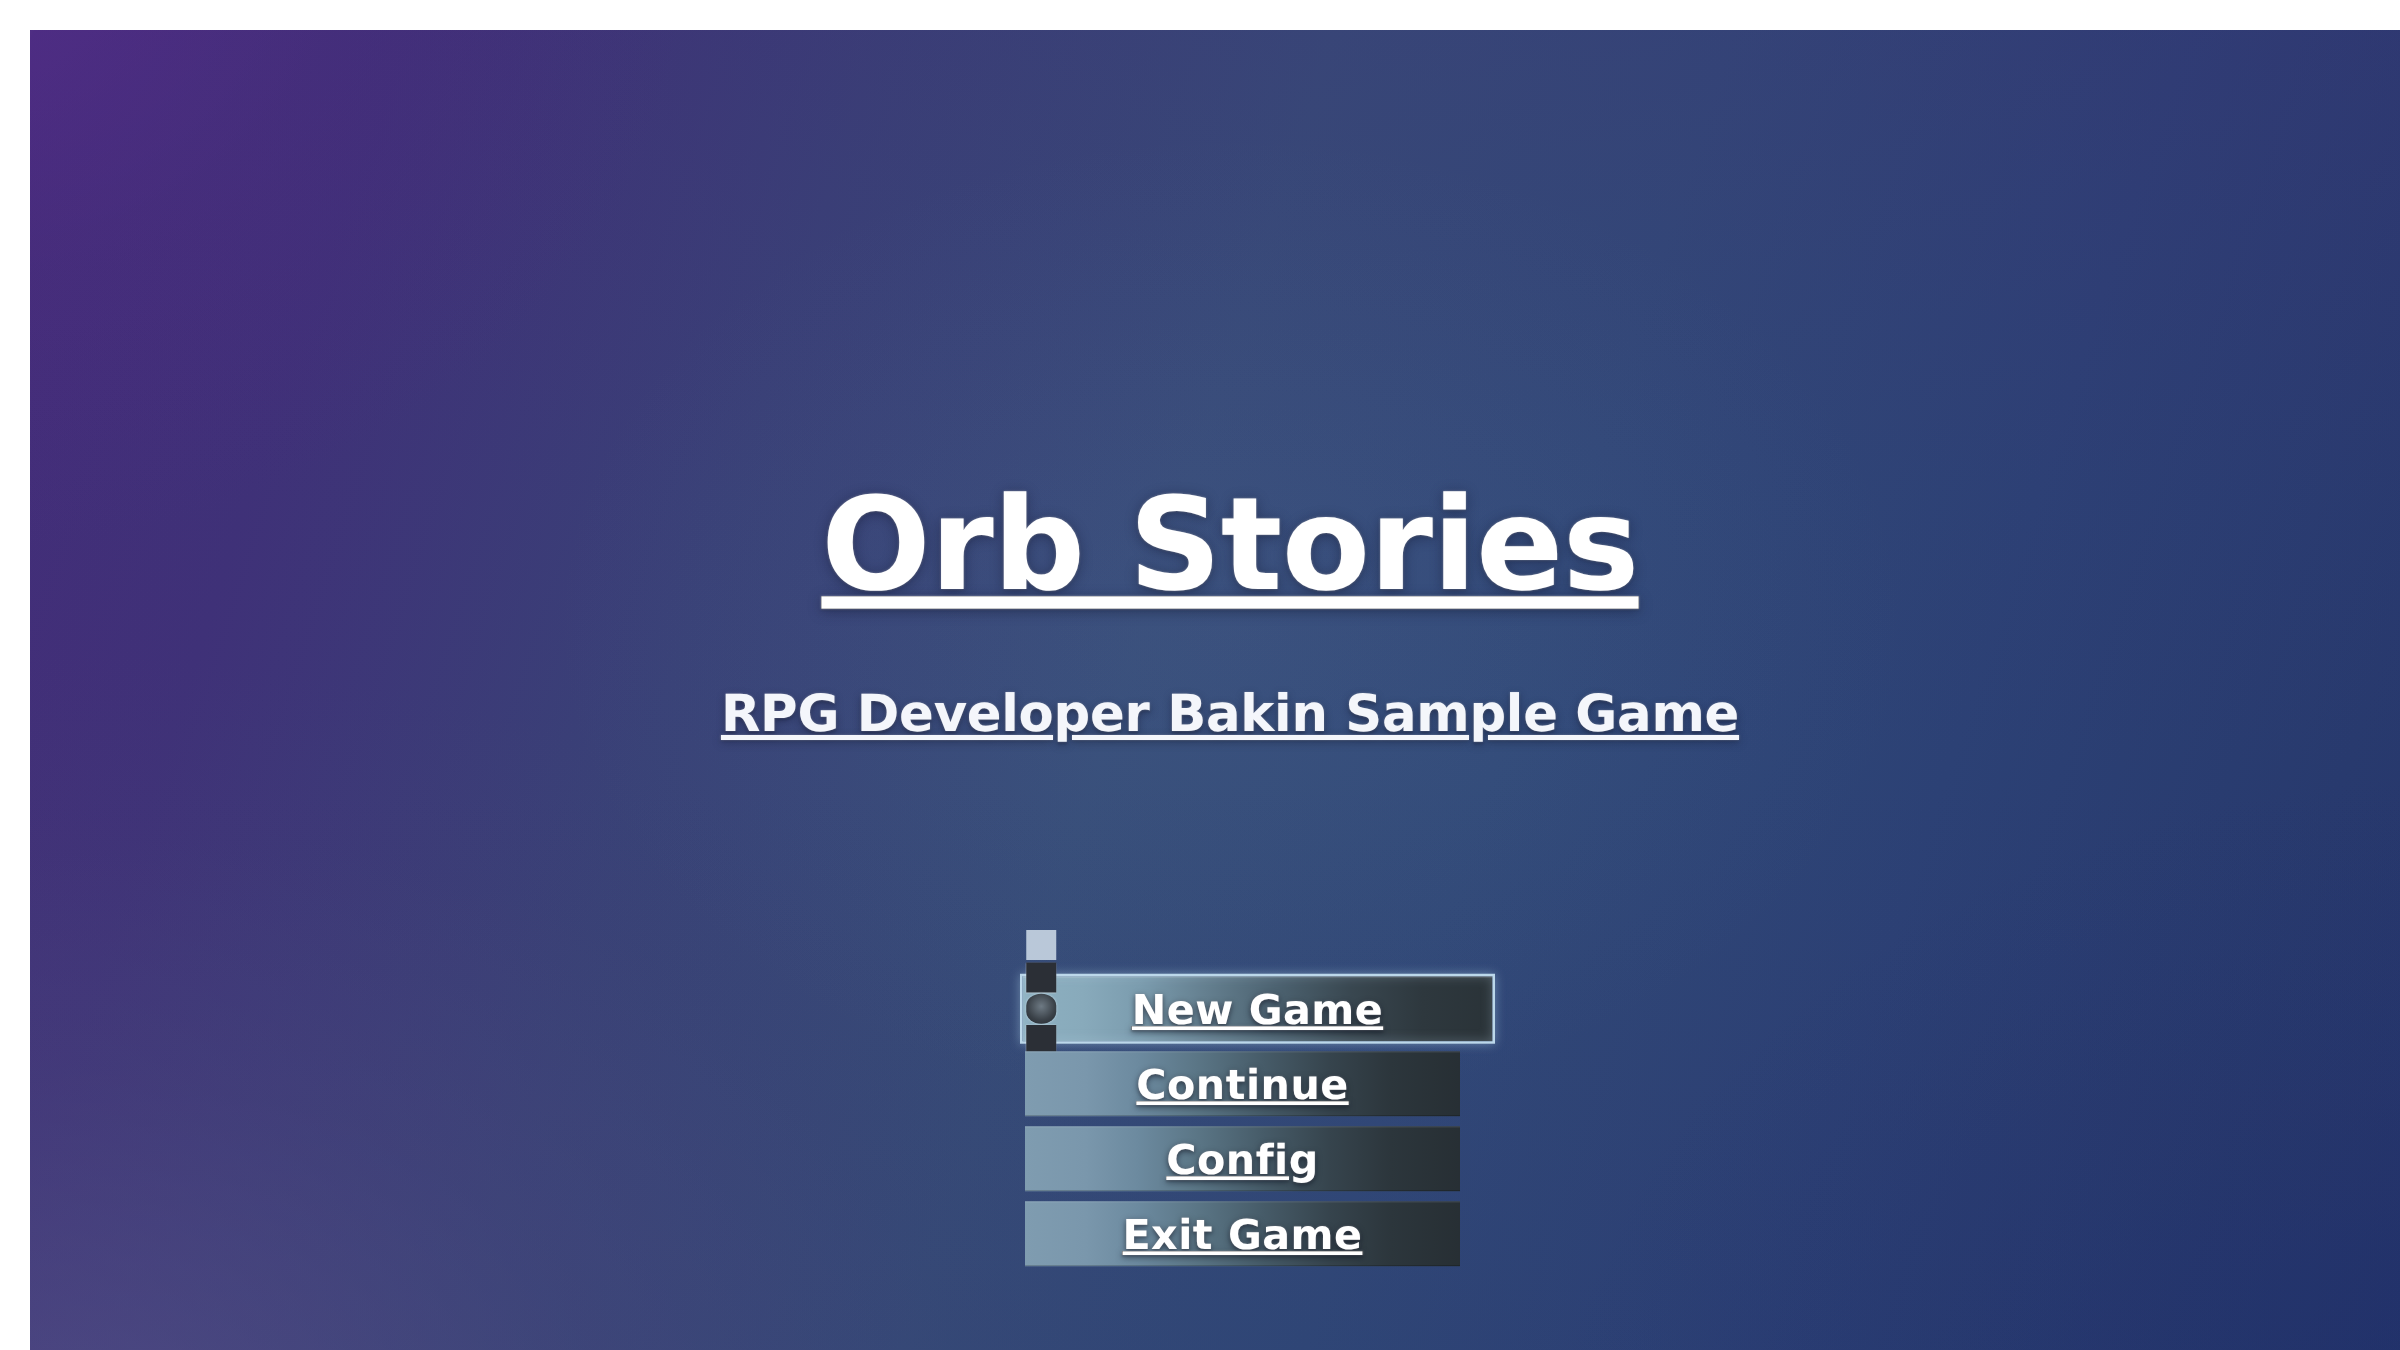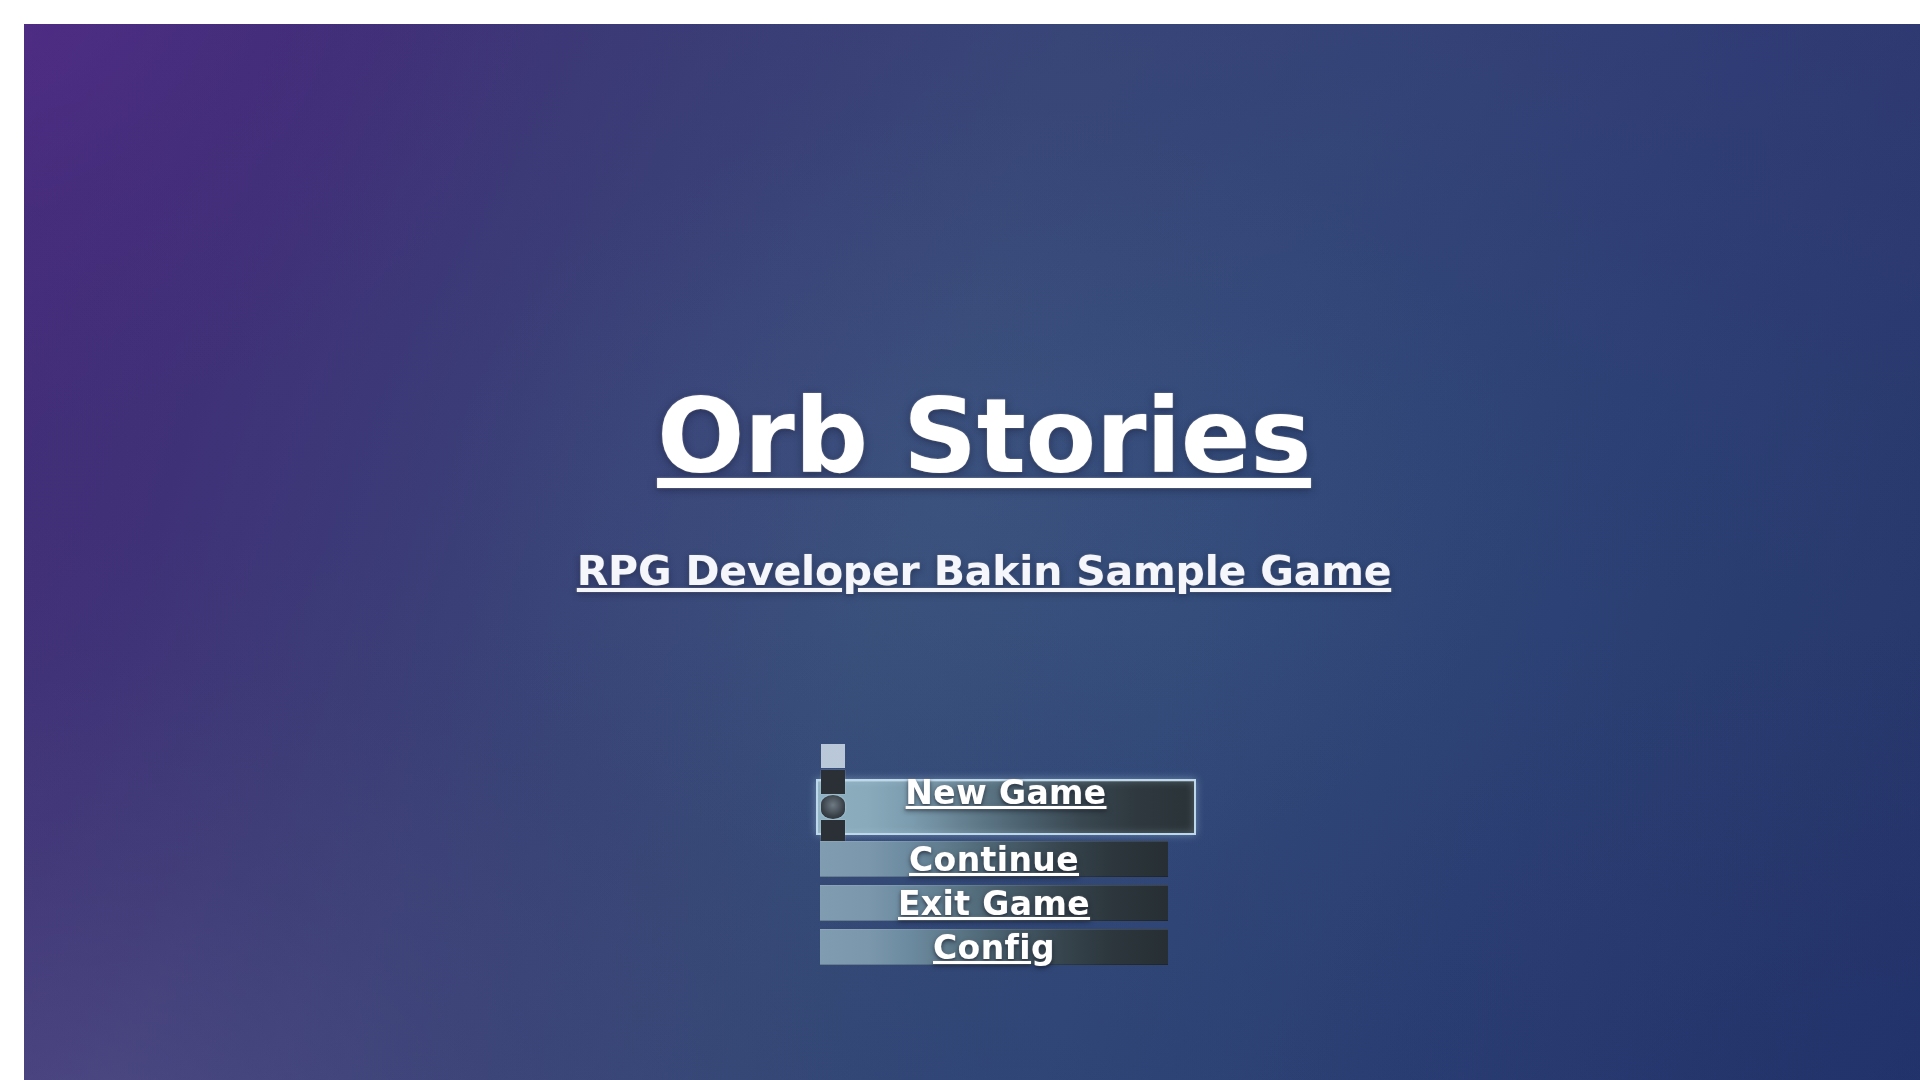--- a/index.html
+++ b/index.html
@@ -123,21 +123,21 @@
   #main-menu {
     position: absolute;
     left: 784px;
     top: 747px;
     width: 372px;
     z-index: 5;
   }
 
   .menu-item {
     position: relative;
-    height: 36px;
+    height: 52px;
     margin-bottom: 8px;
     
     background: linear-gradient(90deg,
       #7f9cb0 0%,
       #7a97ac 14%,
       #6c8a9f 26%,
       #5a7585 40%,
       #465b68 55%,
       #36444d 70%,
       #2c363c 84%,
@@ -182,21 +182,20 @@
       #7b9cae 25%,
       #647f8f 39%,
       #4c6270 54%,
       #394750 70%,
       #2e383e 85%,
       #2a3338 100%);
     box-shadow:
       0 0 8px rgba(176,210,232,0.45),
       inset 0 0 9px rgba(200,226,244,0.26),
       inset 0 1px 0 rgba(255,255,255,0.22);
-    align-items: flex-end;
   }
 
   
   .selection-cursor {
     position: absolute;
     left: 3px;
     top: 50%;
     transform: translateY(-50%);
     width: 7px;
     height: 40px;
@@ -256,21 +255,21 @@
         <span class="cur-tick"></span>
       </span>
       <span class="menu-label">New Game</span>
     </div>
 
     <div class="menu-item">
       <span class="menu-label">Continue</span>
     </div>
 
     <div class="menu-item">
+      <span class="menu-label">Config</span>
+    </div>
+
+    <div class="menu-item">
       <span class="menu-label">Exit Game</span>
-    </div>
-
-    <div class="menu-item">
-      <span class="menu-label">Config</span>
     </div>
 
   </div>
 </div>
 
 </body></html>

